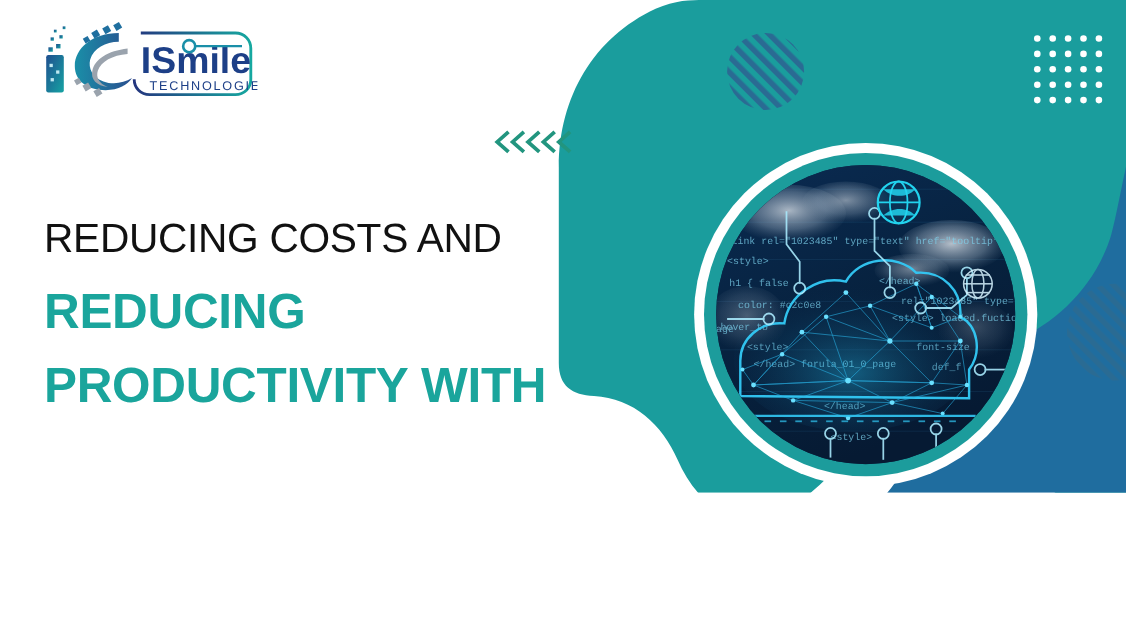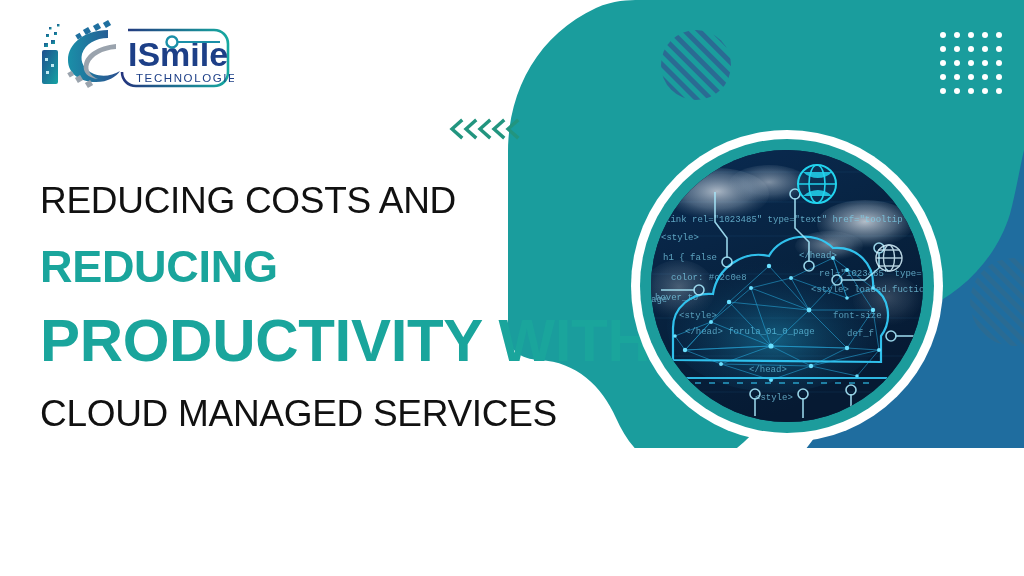--- a/index.html
+++ b/index.html
@@ -44,29 +44,30 @@
     display: block;
     letter-spacing: -0.3px;
     line-height: 1.0;
     white-space: nowrap;
   }
   .hl-1 {
     font-size: 37px;
     font-weight: 400;
     color: #111111;
     margin-bottom: 25px;
+    margin-top: 16px;
   }
   .hl-2 {
     font-size: 45px;
     font-weight: 700;
     color: #1aa59c;
     margin-bottom: 22px;
   }
   .hl-3 {
-    font-size: 60px;
+    font-size: 45px;
     font-weight: 700;
     color: #1aa59c;
     margin-bottom: 24px;
   }
   .hl-4 {
     font-size: 37px;
     font-weight: 400;
     color: #111111;
   }
 
@@ -238,21 +239,20 @@
     <text x="104" y="52" font-family="Liberation Sans, sans-serif" font-size="34" font-weight="700" fill="#1d3f87">ISmile</text>
     <circle cx="148" cy="28" r="5.5" fill="none" stroke="#1a8fa8" stroke-width="2.4"></circle>
     <line x1="153" y1="28" x2="196" y2="28" stroke="#1a8fa8" stroke-width="2"></line>
     <text x="112" y="68" font-family="Liberation Sans, sans-serif" font-size="11.5" letter-spacing="1.6" fill="#1d3f87">TECHNOLOGIES</text>
   </svg>
 
   <div class="headline">
     <span class="hl-line hl-1">REDUCING COSTS AND</span>
     <span class="hl-line hl-2">REDUCING</span>
     <span class="hl-line hl-3">PRODUCTIVITY WITH</span>
-    <span class="hl-line hl-4">CLOUD MANAGED SERVICES</span>
   </div>
 
   <div class="chev chev-top">
     <svg width="76" height="22" viewBox="0 0 76 22" xmlns="http://www.w3.org/2000/svg">
       <g fill="none" stroke="#22957f" stroke-width="3.4" stroke-linecap="square">
         <polyline points="13,3 4,11 13,19"></polyline>
         <polyline points="27,3 18,11 27,19"></polyline>
         <polyline points="41,3 32,11 41,19"></polyline>
         <polyline points="55,3 46,11 55,19"></polyline>
         <polyline points="69,3 60,11 69,19"></polyline>

